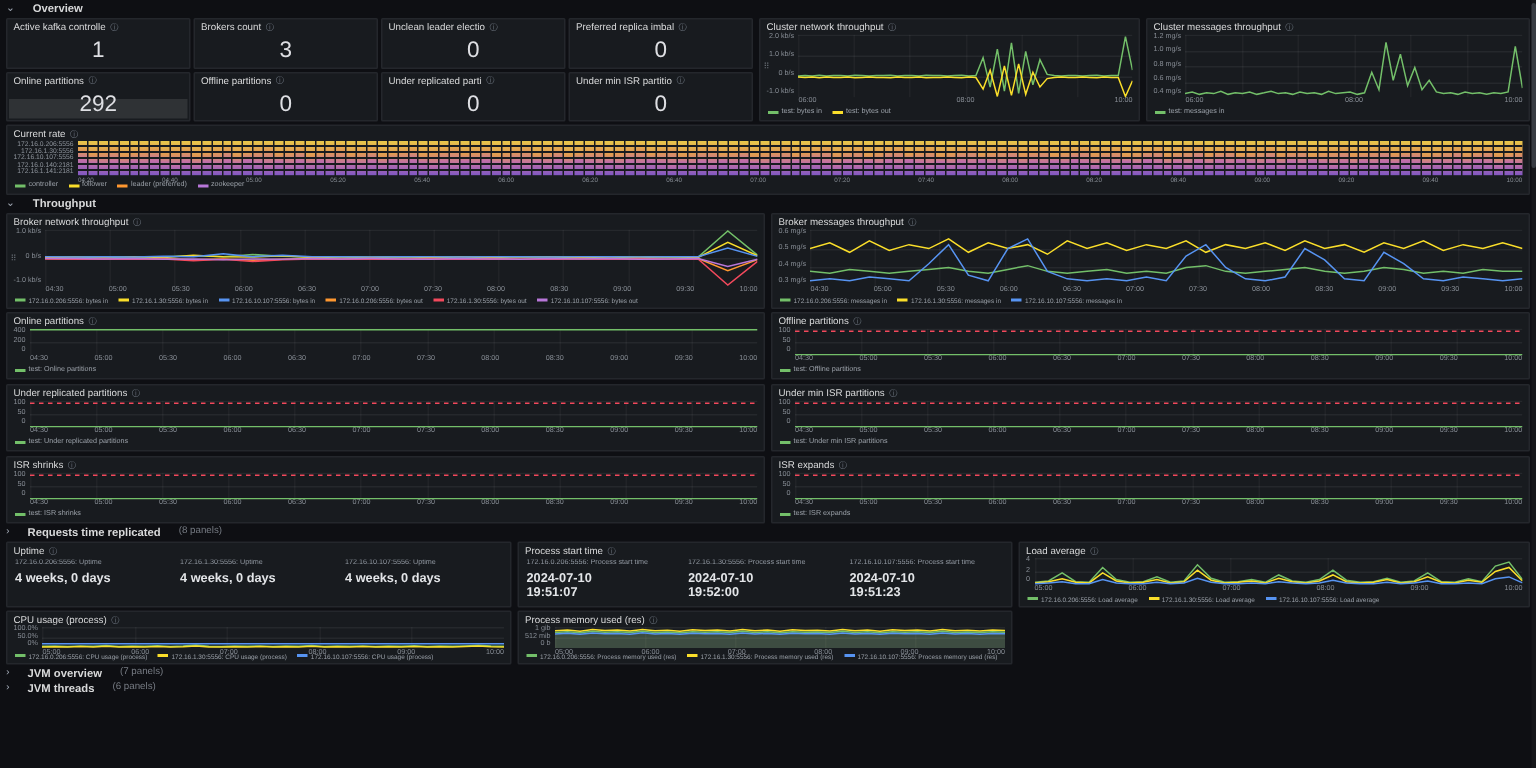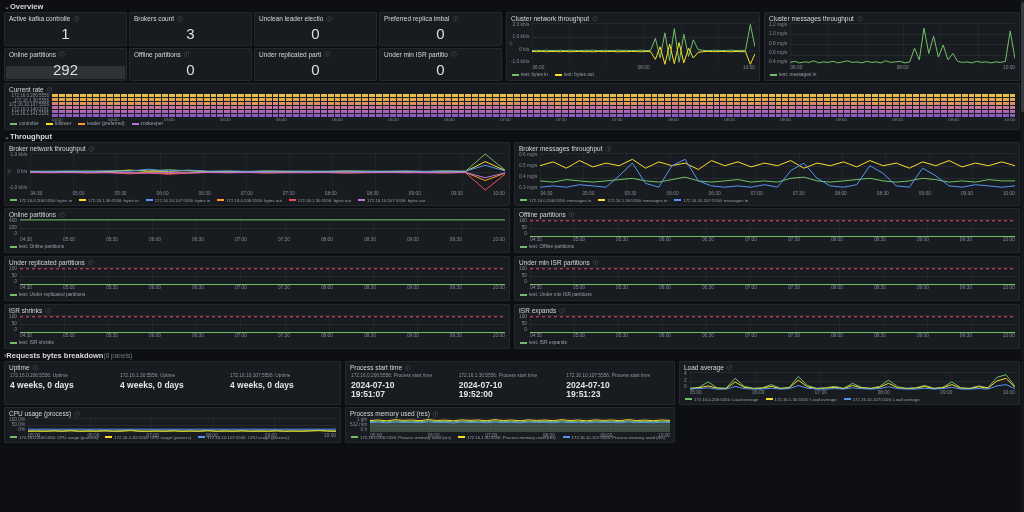--- a/index.html
+++ b/index.html
@@ -1,19 +1,19 @@
 <!DOCTYPE html>
 <html><head>
 <meta charset="utf-8">
 <style>
   html,body{margin:0;padding:0;background:#0e0f13;}
   *{box-sizing:border-box;}
   .dash{width:1024px;height:512px;padding:2px 4px;display:flex;flex-direction:column;gap:2px;overflow:hidden;
         font-family:"Liberation Sans",sans-serif;color:#ccccdc;position:relative;}
-  .rowhdr{display:flex;align-items:flex-end;gap:0;height:8px;flex:none;cursor:pointer;}
+  .rowhdr{display:flex;align-items:flex-start;gap:12px;height:8px;flex:none;cursor:pointer;}
   .chev{font-size:7px;color:#9fa7b3;line-height:1;}
   .rlabel{font-size:7.5px;font-weight:bold;color:#d8d9da;line-height:1;}
   .rcount{font-size:6.5px;color:#767b83;line-height:1;}
   .flexrow{display:flex;gap:4px;flex:none;}
   .panel{background:#181b1f;border:1px solid #24272c;border-radius:1px;position:relative;overflow:hidden;
          display:flex;flex-direction:column;min-width:0;}
   .ptitle{display:flex;align-items:center;gap:2px;padding:2px 4px 1px;font-size:6.5px;color:#d8d9da;
           white-space:nowrap;overflow:hidden;flex:none;line-height:1.1;}
   .info{color:#6e7680;font-size:5.5px;margin-left:1px;}
   
@@ -891,21 +891,21 @@
           <span class="li">
             <i style="background: rgb(115, 191, 105);"></i>
             <span>test: ISR expands</span>
           </span>
         </div>
     </div>
   </div>
 
   <div class="rowhdr">
     <span class="chev">›</span>
-    <span class="rlabel">Requests bytes breakdown</span>
+    <span class="rlabel">Requests time replicated</span>
     <span class="rcount">(8 panels)</span>
   </div>
 
 
   <div class="flexrow" style="height:44px;">
     <div class="panel" style="width:337px;flex:none;">
       <div class="ptitle">
           <span>Uptime</span>
           <span class="info">ⓘ</span>
         </div>
@@ -1102,17 +1102,27 @@
           </span>
           <span class="li">
             <i style="background: rgb(87, 148, 242);"></i>
             <span>172.16.10.107:5556: Process memory used (res)</span>
           </span>
         </div>
     </div>
     <div class="spacer"></div>
   </div>
 
+  <div class="rowhdr">
+    <span class="chev">›</span>
+    <span class="rlabel">JVM overview</span>
+    <span class="rcount">(7 panels)</span>
+  </div>
+  <div class="rowhdr">
+    <span class="chev">›</span>
+    <span class="rlabel">JVM threads</span>
+    <span class="rcount">(6 panels)</span>
+  </div>
 
   <div class="scrolltrack">
       <div class="scrollthumb"></div>
     </div>
 </div>
 
 </body></html>

